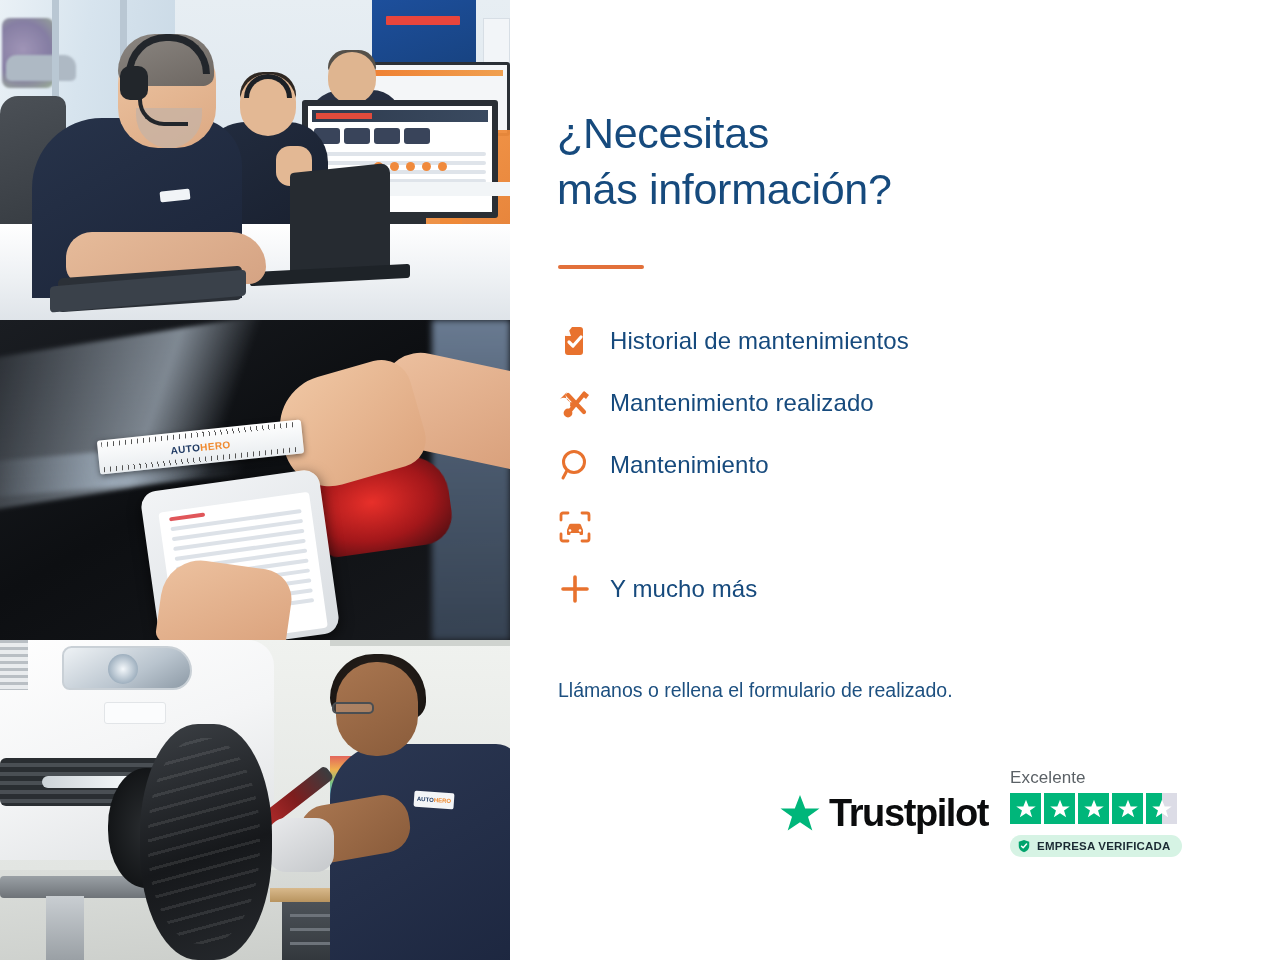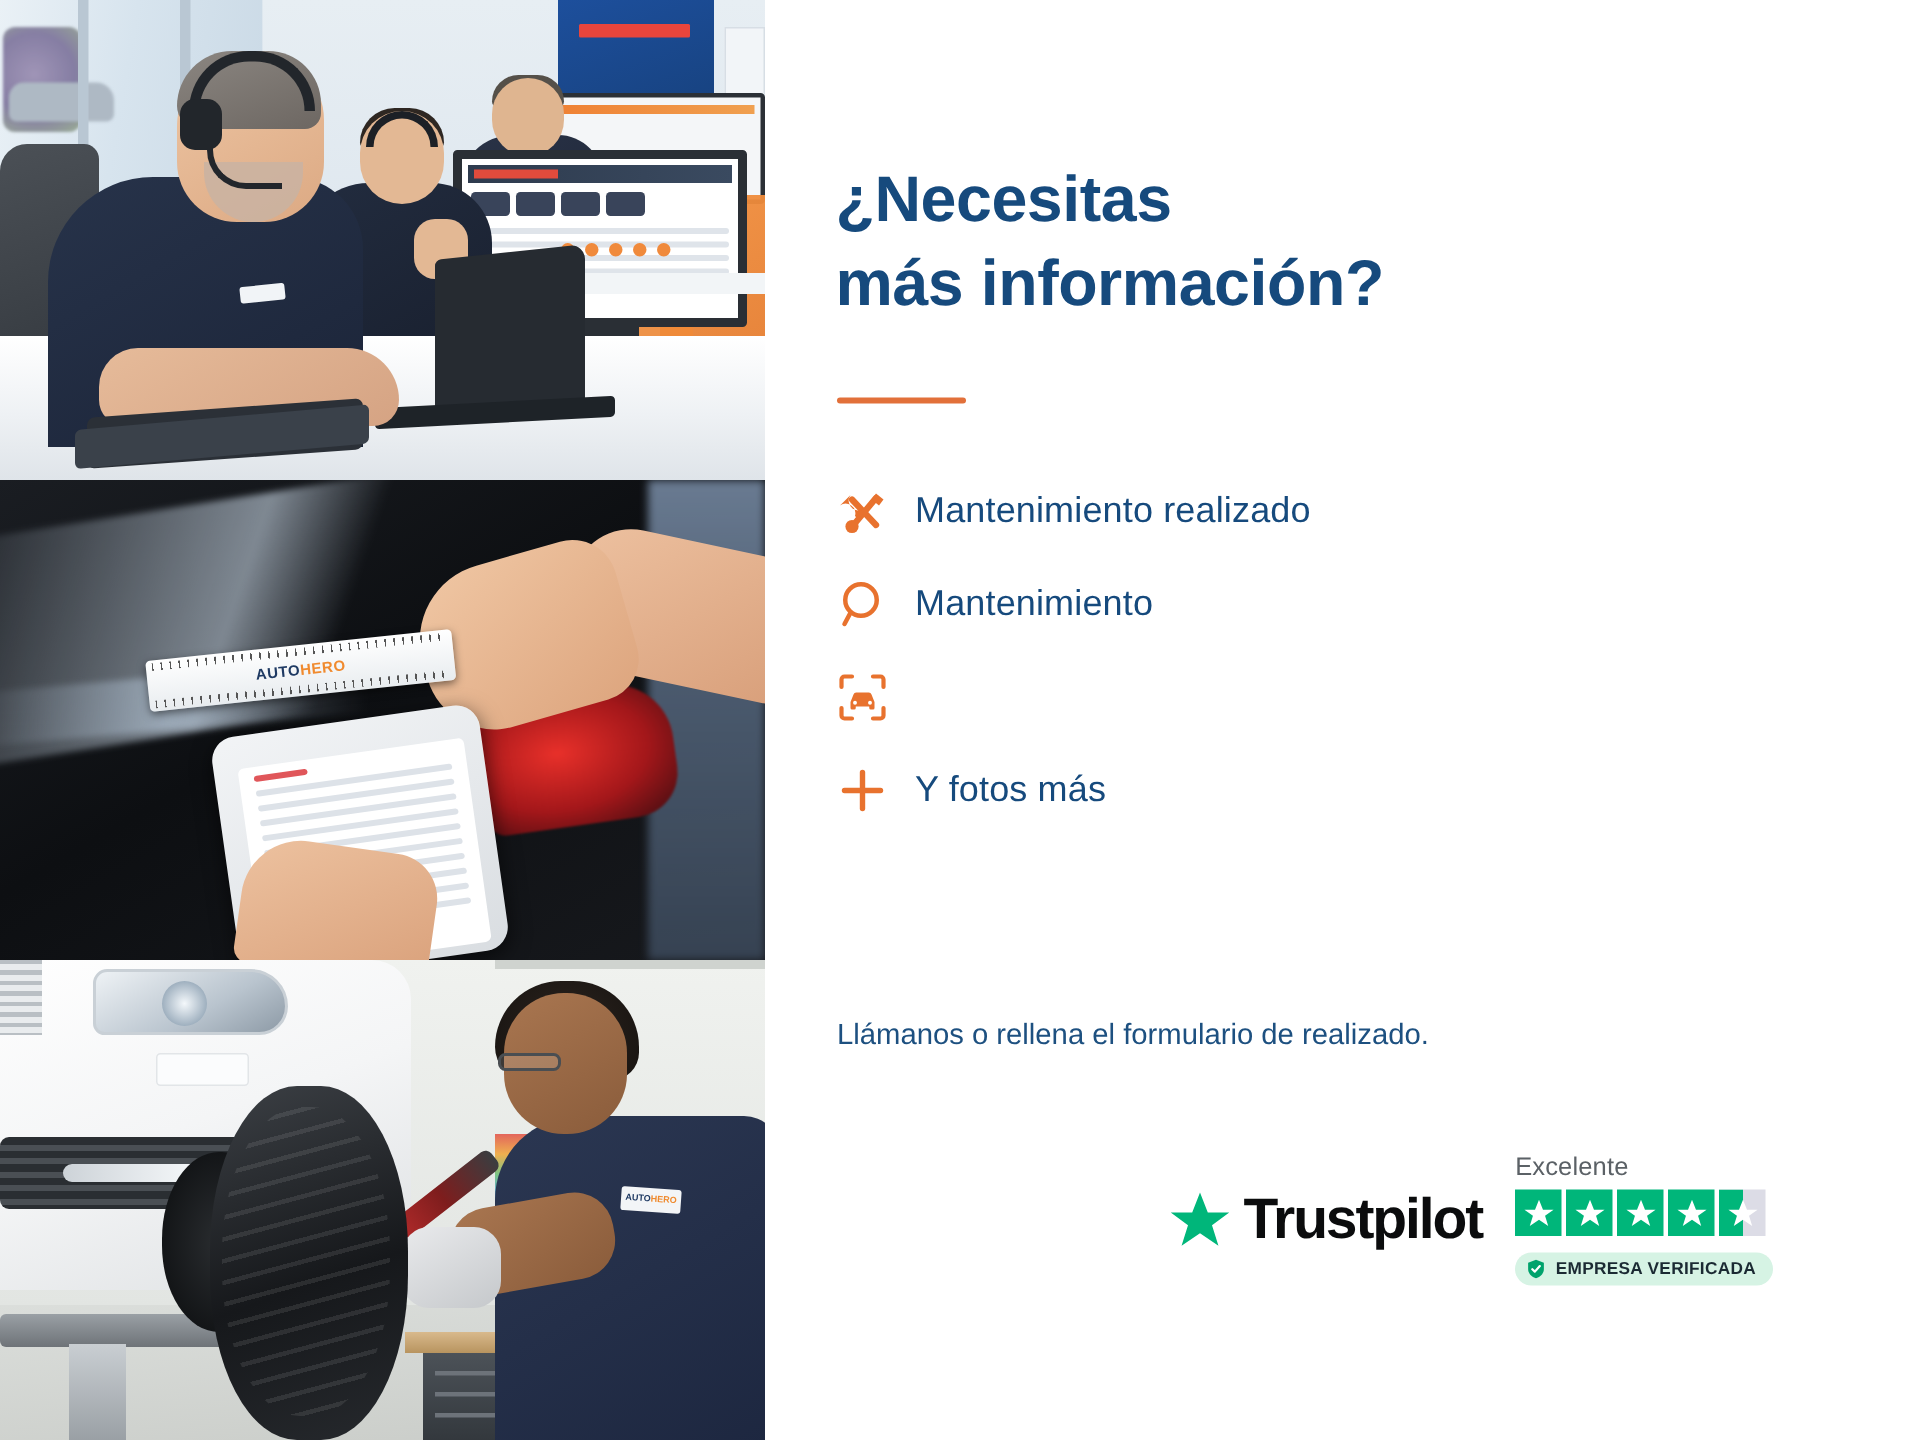--- a/index.html
+++ b/index.html
@@ -437,21 +437,21 @@
     flex: 1;
     height: 960px;
     background:#ffffff;
     padding: 0;
   }
 
   .heading {
     position:absolute; left:47px; top:106px; width:470px;
     font-size: 43px;
     line-height: 1.30;
-    font-weight: bold;
+    font-weight: normal;
     color: #164a7d;
     letter-spacing: -0.3px;
   }
 
   .accent-rule {
     position:absolute; left:48px; top:265px;
     width:86px; height:4px; background:#e2703a; border-radius:2px;
   }
 
   .feature-list {
@@ -650,20 +650,30 @@
 
     <h1 class="heading">
       <span>¿Necesitas</span><br>
       <span>más información?</span>
     </h1>
 
     <div class="accent-rule"></div>
 
     <ul class="feature-list">
 
+      <li class="feature-item">
+        <span class="feature-icon">
+          <svg width="34" height="34" viewBox="0 0 34 34">
+            <path d="M10 3 h12 a3 3 0 0 1 3 3 v22 a3 3 0 0 1 -3 3 h-12 a3 3 0 0 1 -3 -3 v-16 l7 -9 z" fill="#e8722e"></path>
+            <path d="M10 3 l-3 9 h6 z" fill="#ffffff" opacity="0.95"></path>
+            <path d="M11 18 l4 4 l8 -9" stroke="#ffffff" stroke-width="3.2" fill="none" stroke-linecap="round" stroke-linejoin="round"></path>
+          </svg>
+        </span>
+        <span class="feature-label">Historial de mantenimientos</span>
+      </li>
 
       <li class="feature-item">
         <span class="feature-icon">
           <svg width="36" height="36" viewBox="0 0 36 36">
             <g stroke="#e8722e" stroke-width="4.2" stroke-linecap="round" fill="none">
               <line x1="10" y1="10" x2="26" y2="27"></line>
               <line x1="26" y1="9" x2="11" y2="27"></line>
             </g>
             <path d="M6 5 a6.5 6.5 0 0 0 7 10 l2 2 -4 4 -2 -2 a6.5 6.5 0 0 0 -10 -7 z" fill="#e8722e" transform="translate(3,2)"></path>
             <path d="M26 6 l5 4 -3 4 -5 -4 z" fill="#e8722e"></path>
@@ -701,21 +711,21 @@
 
       <li class="feature-item">
         <span class="feature-icon">
           <svg width="34" height="34" viewBox="0 0 34 34">
             <g stroke="#e8722e" stroke-width="3.6" stroke-linecap="round">
               <line x1="17" y1="5" x2="17" y2="29"></line>
               <line x1="5" y1="17" x2="29" y2="17"></line>
             </g>
           </svg>
         </span>
-        <span class="feature-label">Y fotos más</span>
+        <span class="feature-label">Y mucho más</span>
       </li>
 
     </ul>
 
     <p class="contact-text">
       <br>
       <span>Llámanos o rellena el formulario de realizado.</span>
     </p>
 
     <div class="trustpilot">

